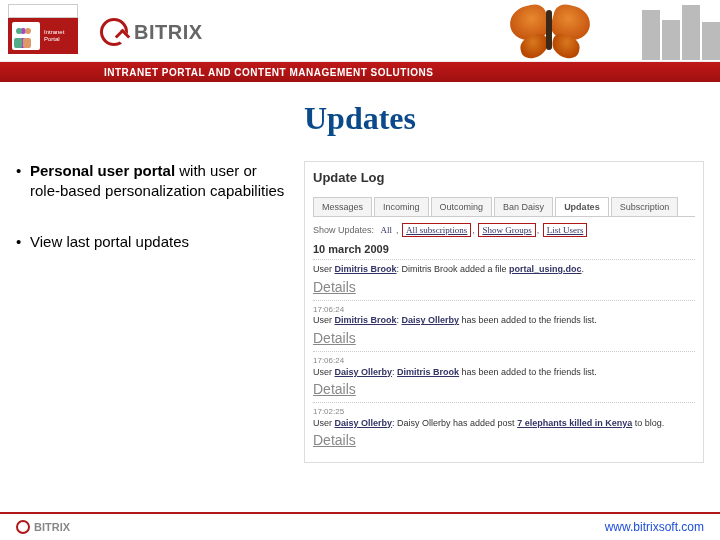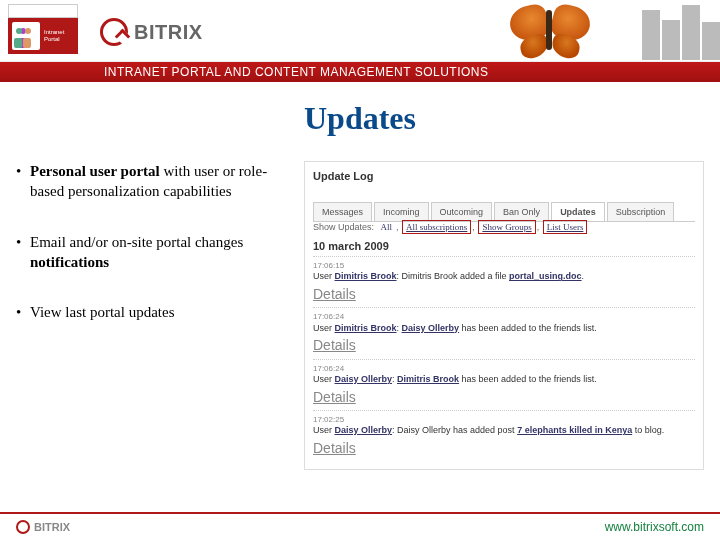--- a/index.html
+++ b/index.html
@@ -22,44 +22,44 @@
   .wing-r { position: absolute; right: 0; top: 4px; width: 38px; height: 34px; background: radial-gradient(ellipse at 40% 40%, #e88830 0%, #c85810 70%); border-radius: 40% 60% 60% 40%; transform: rotate(15deg); }
   .wing-r::after { content: ''; position: absolute; right: 4px; bottom: -18px; width: 28px; height: 22px; background: radial-gradient(ellipse at 50% 30%, #d87820 0%, #b84800 70%); border-radius: 30% 50% 40% 60%; }
   .bbody { position: absolute; left: 36px; top: 8px; width: 6px; height: 40px; background: #3a2818; border-radius: 3px; }
   .buildings { position: absolute; right: 0; top: 0; width: 120px; height: 60px; }
   .bld { position: absolute; bottom: 0; background: #bbb; }
   .b1 { right: 60px; width: 18px; height: 50px; }
   .b2 { right: 40px; width: 18px; height: 40px; }
   .b3 { right: 20px; width: 18px; height: 55px; }
   .b4 { right: 0; width: 18px; height: 38px; }
   .redbar { height: 20px; background: linear-gradient(#c01818, #a01010); display: flex; align-items: center; padding-left: 104px; }
-  .redbar-text { color: #fff; font-size: 12px; font-weight: normal; letter-spacing: 0.5px; }
+  .redbar-text { color: #fff; font-size: 10px; font-weight: bold; letter-spacing: 0.5px; }
   .title { text-align: center; font-size: 32px; font-weight: bold; font-family: Georgia, serif; color: #0b4a8a; margin-top: 18px; margin-bottom: 24px; }
   .content { display: flex; padding: 0 16px; gap: 18px; }
   .bullets { width: 270px; font-size: 15px; color: #000; line-height: 1.35; }
-  .bullets li { list-style: none; margin-bottom: 30px; position: relative; padding-left: 14px; font-family: Liberation Serif, serif; }
+  .bullets li { list-style: none; margin-bottom: 30px; position: relative; padding-left: 14px; }
   .bullets li::before { content: '•'; position: absolute; left: 0; }
   .screenshot { flex: 1; border: 1px solid #ddd; background: #fff; font-size: 10px; color: #333; padding: 8px; }
-  .sc-title { font-weight: bold; color: #333; font-size: 11px; margin-bottom: 20px; }
-  .sc-tabs { display: flex; border-bottom: 1px solid #ccc; }
+  .sc-title { font-weight: bold; color: #333; font-size: 13px; margin-bottom: 12px; }
+  .sc-tabs { display: flex; border-bottom: 1px solid #ccc; margin-bottom: 8px; }
   .sc-tab { padding: 4px 8px; background: #f4f4f4; border: 1px solid #ccc; border-bottom: none; margin-right: 2px; font-size: 9px; color: #555; }
   .sc-tab.active { background: #fff; font-weight: bold; }
   .sc-filter { font-size: 9px; margin-bottom: 8px; color: #666; }
   .sc-filter a { color: #336; border: 1px solid #b01818; padding: 1px 3px; margin: 0 1px; text-decoration: underline; font-family: Liberation Serif, serif; }
   .sc-filter .plain { border: none; text-decoration: none; }
   .sc-date { font-weight: bold; font-size: 11px; margin-bottom: 4px; }
   .sc-entry { border-top: 1px dotted #ccc; padding: 4px 0; font-size: 9px; line-height: 1.3; }
   .sc-time { color: #888; font-size: 8px; }
   .sc-entry a { color: #336; text-decoration: underline; font-weight: bold; }
   .sc-details { color: #888; font-size: 14px; text-decoration: underline; margin-top: 2px; display: inline-block; }
   .footer { position: absolute; bottom: 0; left: 0; right: 0; height: 28px; border-top: 2px solid #b01818; display: flex; align-items: center; justify-content: space-between; padding: 0 16px; background: #fff; }
   .footer-logo { display: flex; align-items: center; gap: 4px; }
   .footer-circle { width: 14px; height: 14px; border: 2px solid #b01818; border-radius: 50%; }
   .footer-text { font-size: 11px; font-weight: bold; color: #888; }
-  .footer-url { font-size: 12px; color: #15803d; }
+  .footer-url { font-size: 12px; color: #1d4ed8; }
 </style>
 </head>
 <body>
 
 <div class="header">
   <div class="box-icon">
     <div class="box-top"></div>
     <div class="box-body">
       <div class="box-people"></div>
       <div class="box-text">Intranet<br>Portal</div>
@@ -84,44 +84,43 @@
 
 <div class="redbar">
   <span class="redbar-text">INTRANET PORTAL AND CONTENT MANAGEMENT SOLUTIONS</span>
 </div>
 
 <h1 class="title">Updates</h1>
 
 <div class="content">
   <ul class="bullets">
     <li><b>Personal user portal</b><span> with user or role-based personalization capabilities</span></li>
-    <li><span>Email and/or on-site portal changes </span><b>notifications</b></li>
     <li><span>View last portal updates</span></li>
   </ul>
 
   <div class="screenshot">
     <div class="sc-title">Update Log</div>
     <div class="sc-tabs">
       <div class="sc-tab">Messages</div>
       <div class="sc-tab">Incoming</div>
       <div class="sc-tab">Outcoming</div>
-      <div class="sc-tab">Ban Only</div>
+      <div class="sc-tab">Ban Daisy</div>
       <div class="sc-tab active">Updates</div>
       <div class="sc-tab">Subscription</div>
     </div>
     <div class="sc-filter">
       <span>Show Updates:</span>
       <a class="plain">All</a>,
       <a>All subscriptions</a>,
       <a>Show Groups</a>,
       <a>List Users</a>
     </div>
     <div class="sc-date">10 march 2009</div>
     <div id="entries">
-        <div class="sc-entry"><div class="sc-time">17:06:15</div>User <a>Dimitris Brook</a>: Dimitris Brook added a file <a>portal_using.doc</a>.<br><span class="sc-details">Details</span></div>
+        <div class="sc-entry">User <a>Dimitris Brook</a>: Dimitris Brook added a file <a>portal_using.doc</a>.<br><span class="sc-details">Details</span></div>
         <div class="sc-entry"><div class="sc-time">17:06:24</div>User <a>Dimitris Brook</a>: <a>Daisy Ollerby</a> has been added to the friends list.<br><span class="sc-details">Details</span></div>
         <div class="sc-entry"><div class="sc-time">17:06:24</div>User <a>Daisy Ollerby</a>: <a>Dimitris Brook</a> has been added to the friends list.<br><span class="sc-details">Details</span></div>
         <div class="sc-entry"><div class="sc-time">17:02:25</div>User <a>Daisy Ollerby</a>: Daisy Ollerby has added post <a>7 elephants killed in Kenya</a> to blog.<br><span class="sc-details">Details</span></div>
       </div>
   </div>
 </div>
 
 <div class="footer">
   <div class="footer-logo">
     <div class="footer-circle"></div>

